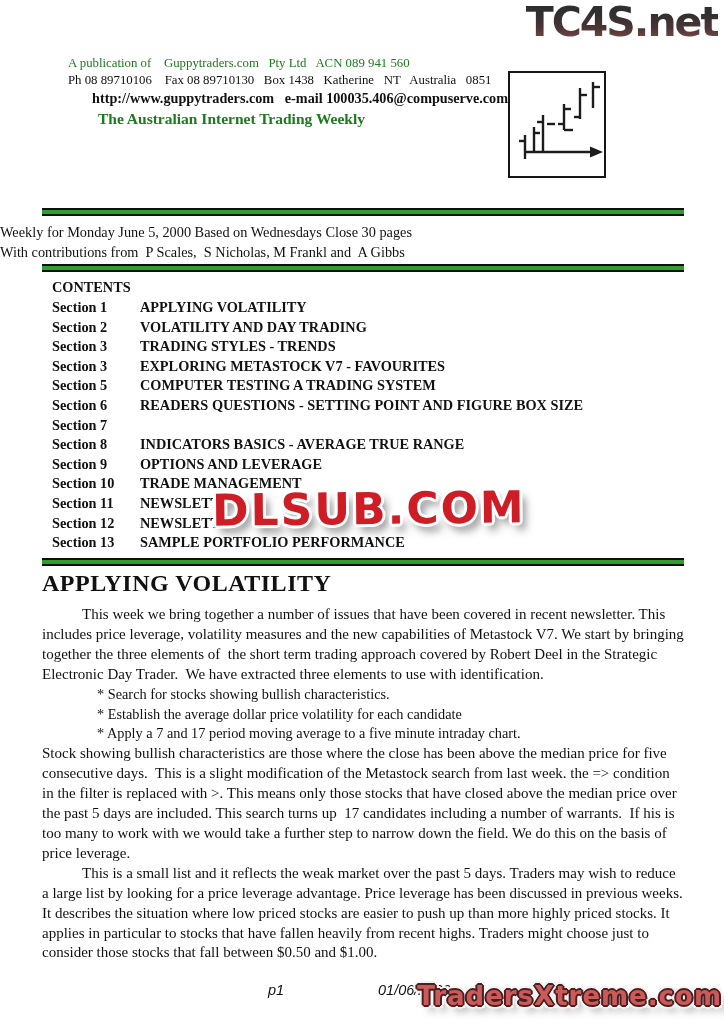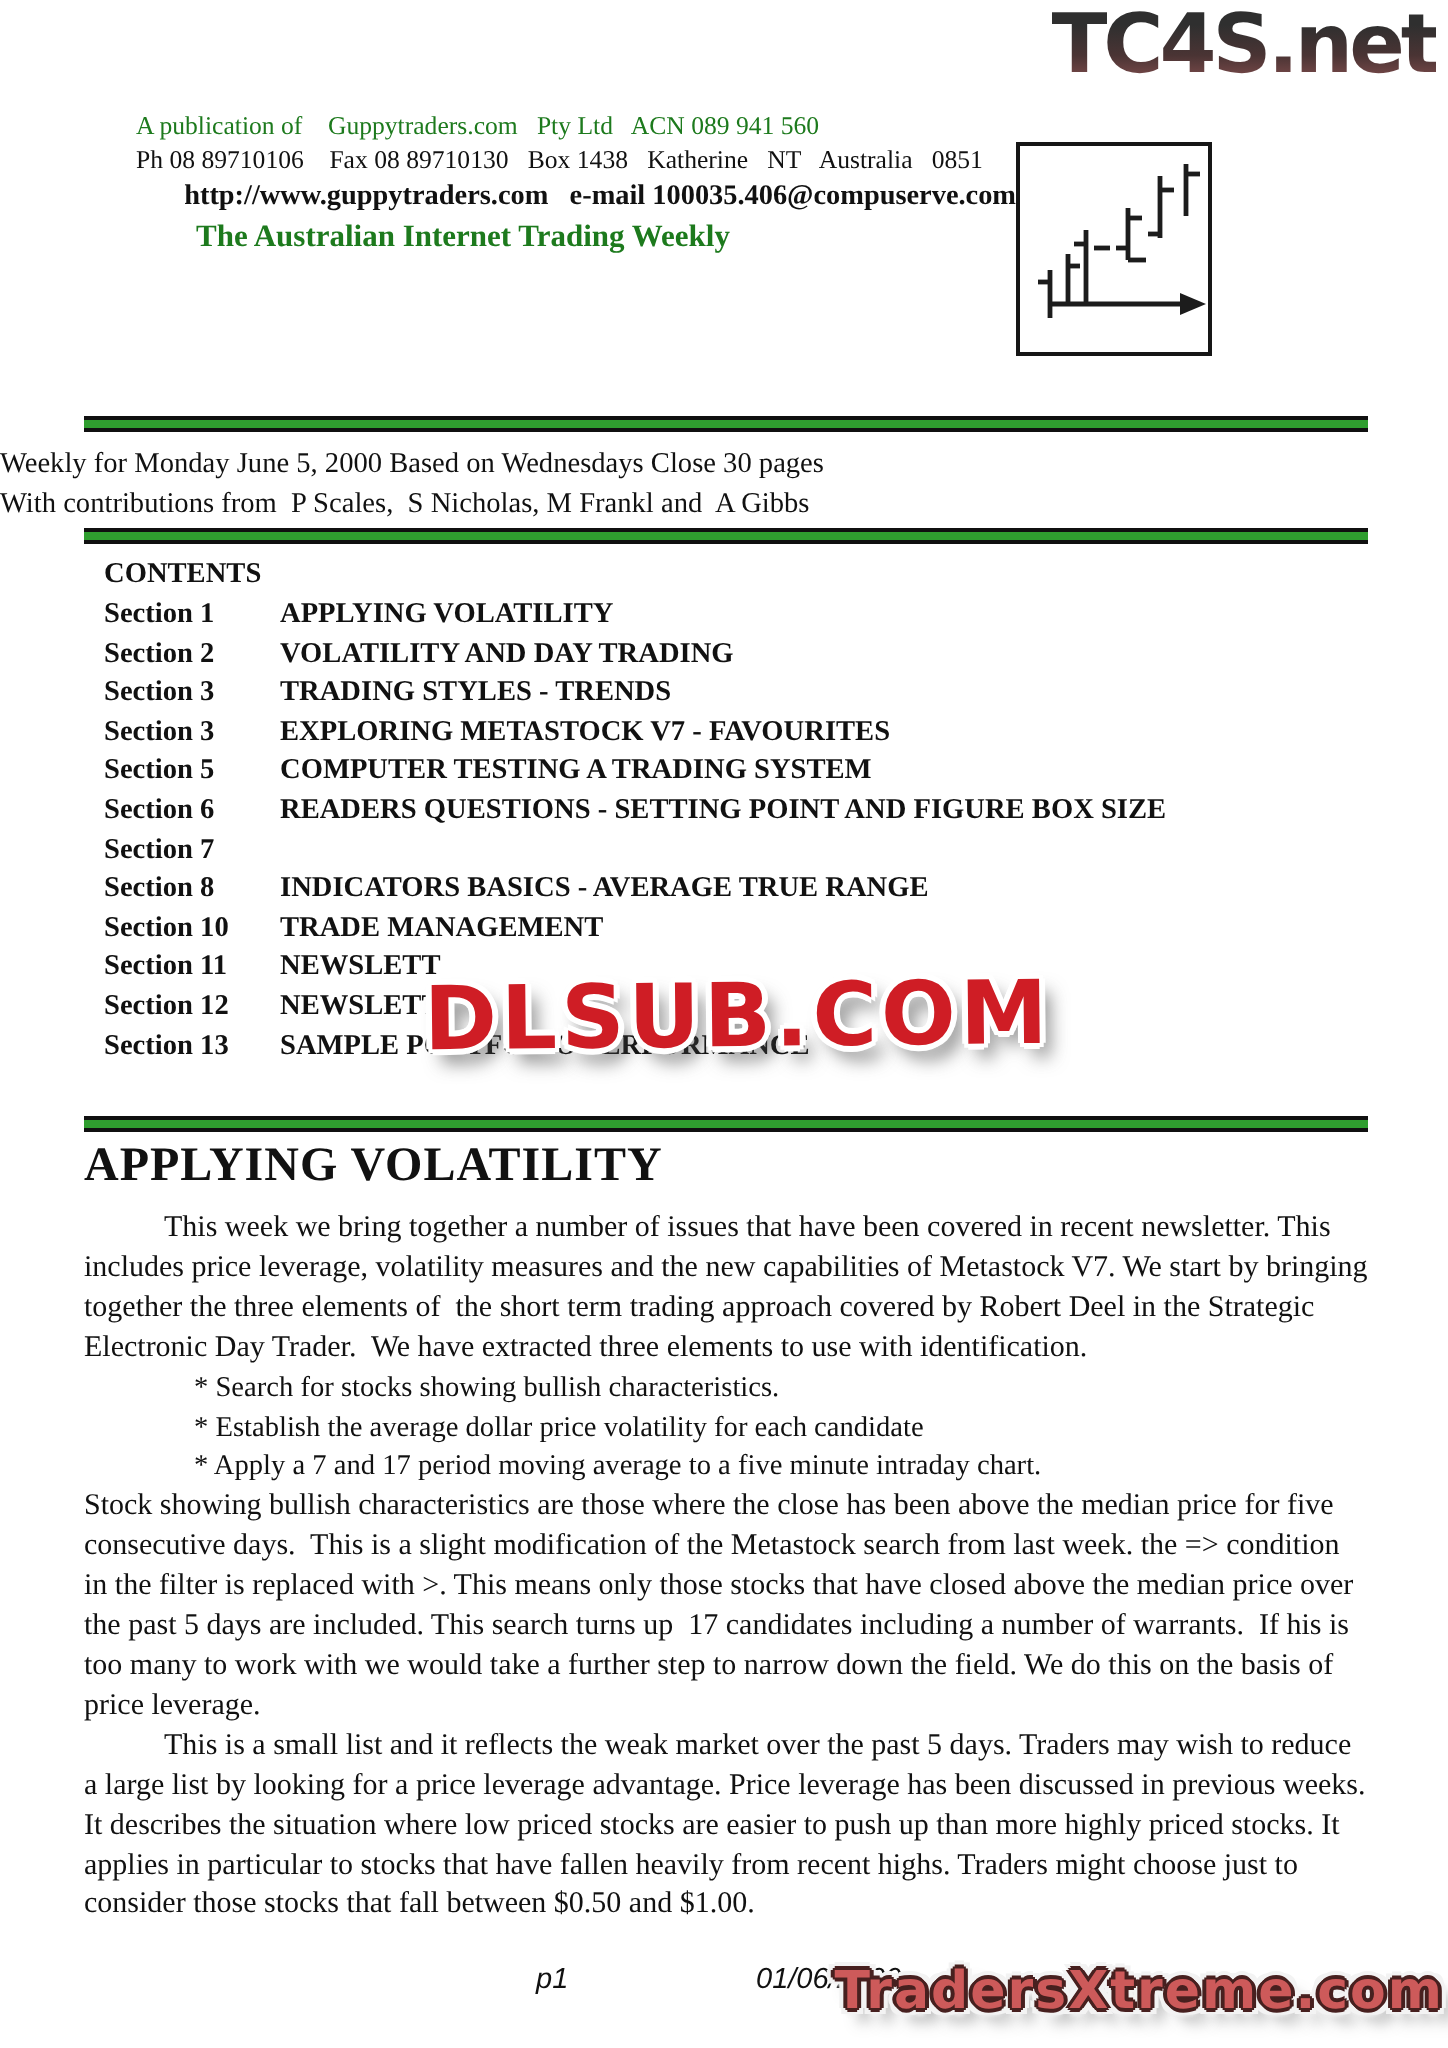--- a/index.html
+++ b/index.html
@@ -173,20 +173,24 @@
         <span class="toc-title">READERS QUESTIONS - SETTING POINT AND FIGURE BOX SIZE</span>
       </div>
     <div class="toc-row">
         <span class="toc-sec">Section 7</span>
       </div>
     <div class="toc-row">
         <span class="toc-sec">Section 8</span>
         <span class="toc-title">INDICATORS BASICS - AVERAGE TRUE RANGE</span>
       </div>
     <div class="toc-row">
+        <span class="toc-sec">Section 9</span>
+        <span class="toc-title">OPTIONS AND LEVERAGE</span>
+      </div>
+    <div class="toc-row">
         <span class="toc-sec">Section 10</span>
         <span class="toc-title">TRADE MANAGEMENT</span>
       </div>
     <div class="toc-row">
         <span class="toc-sec">Section 11</span>
         <span class="toc-title">NEWSLETT</span>
       </div>
     <div class="toc-row">
         <span class="toc-sec">Section 12</span>
         <span class="toc-title">NEWSLETT</span>

